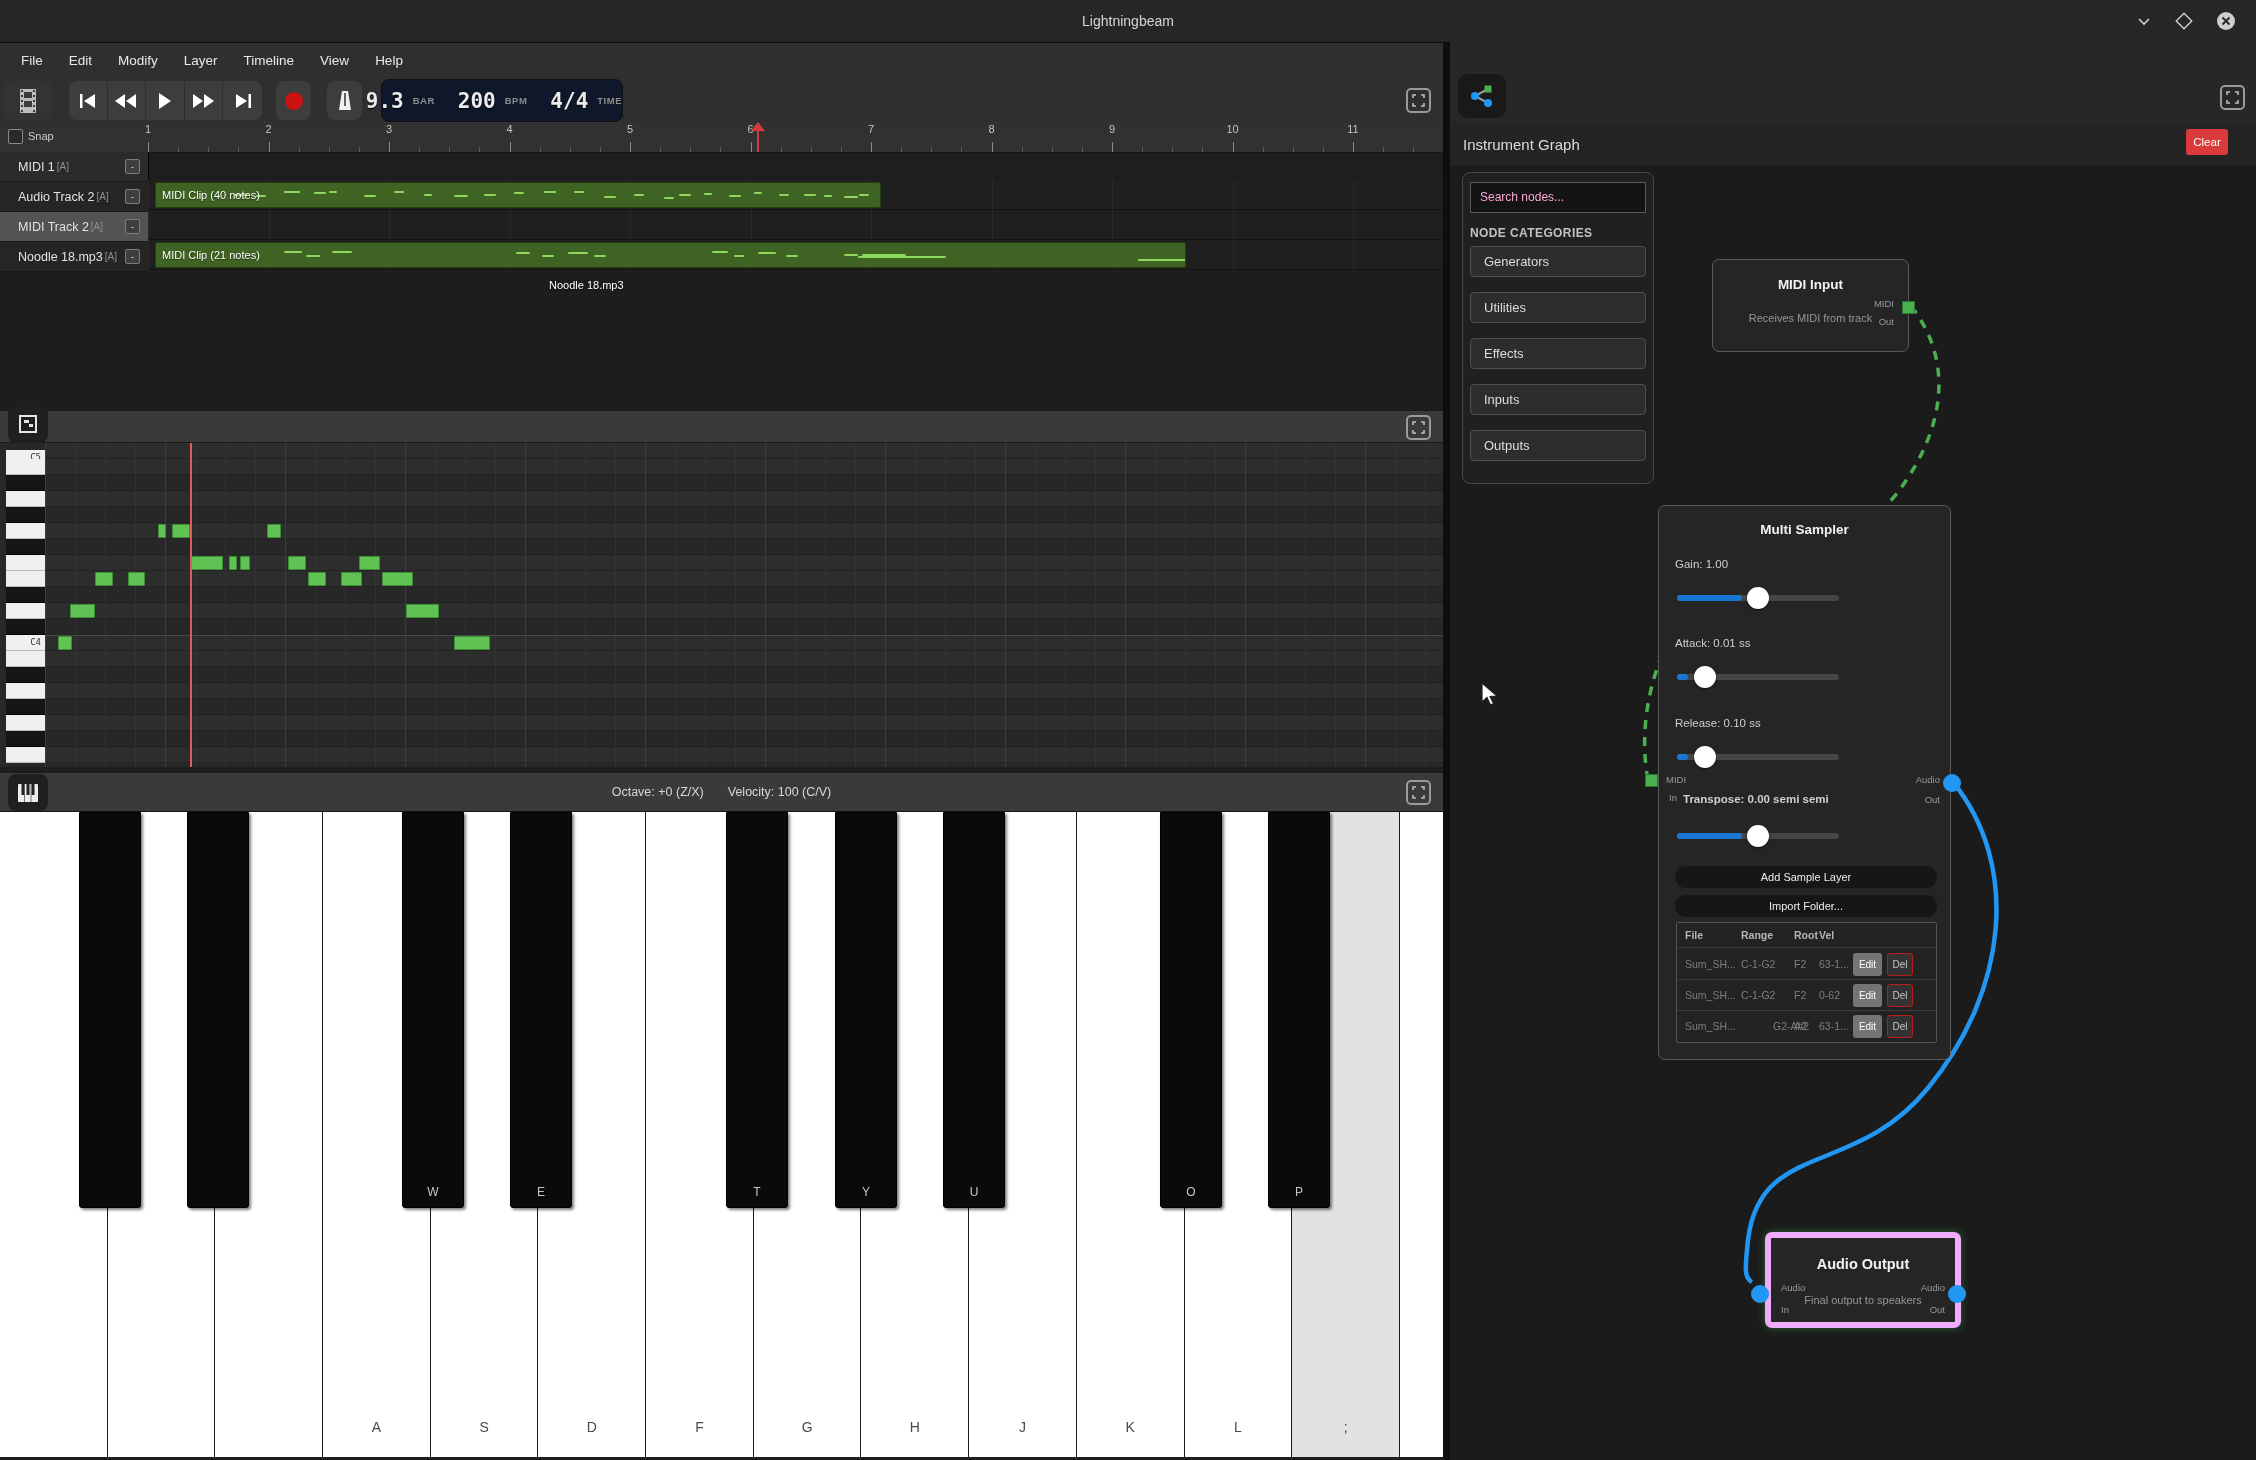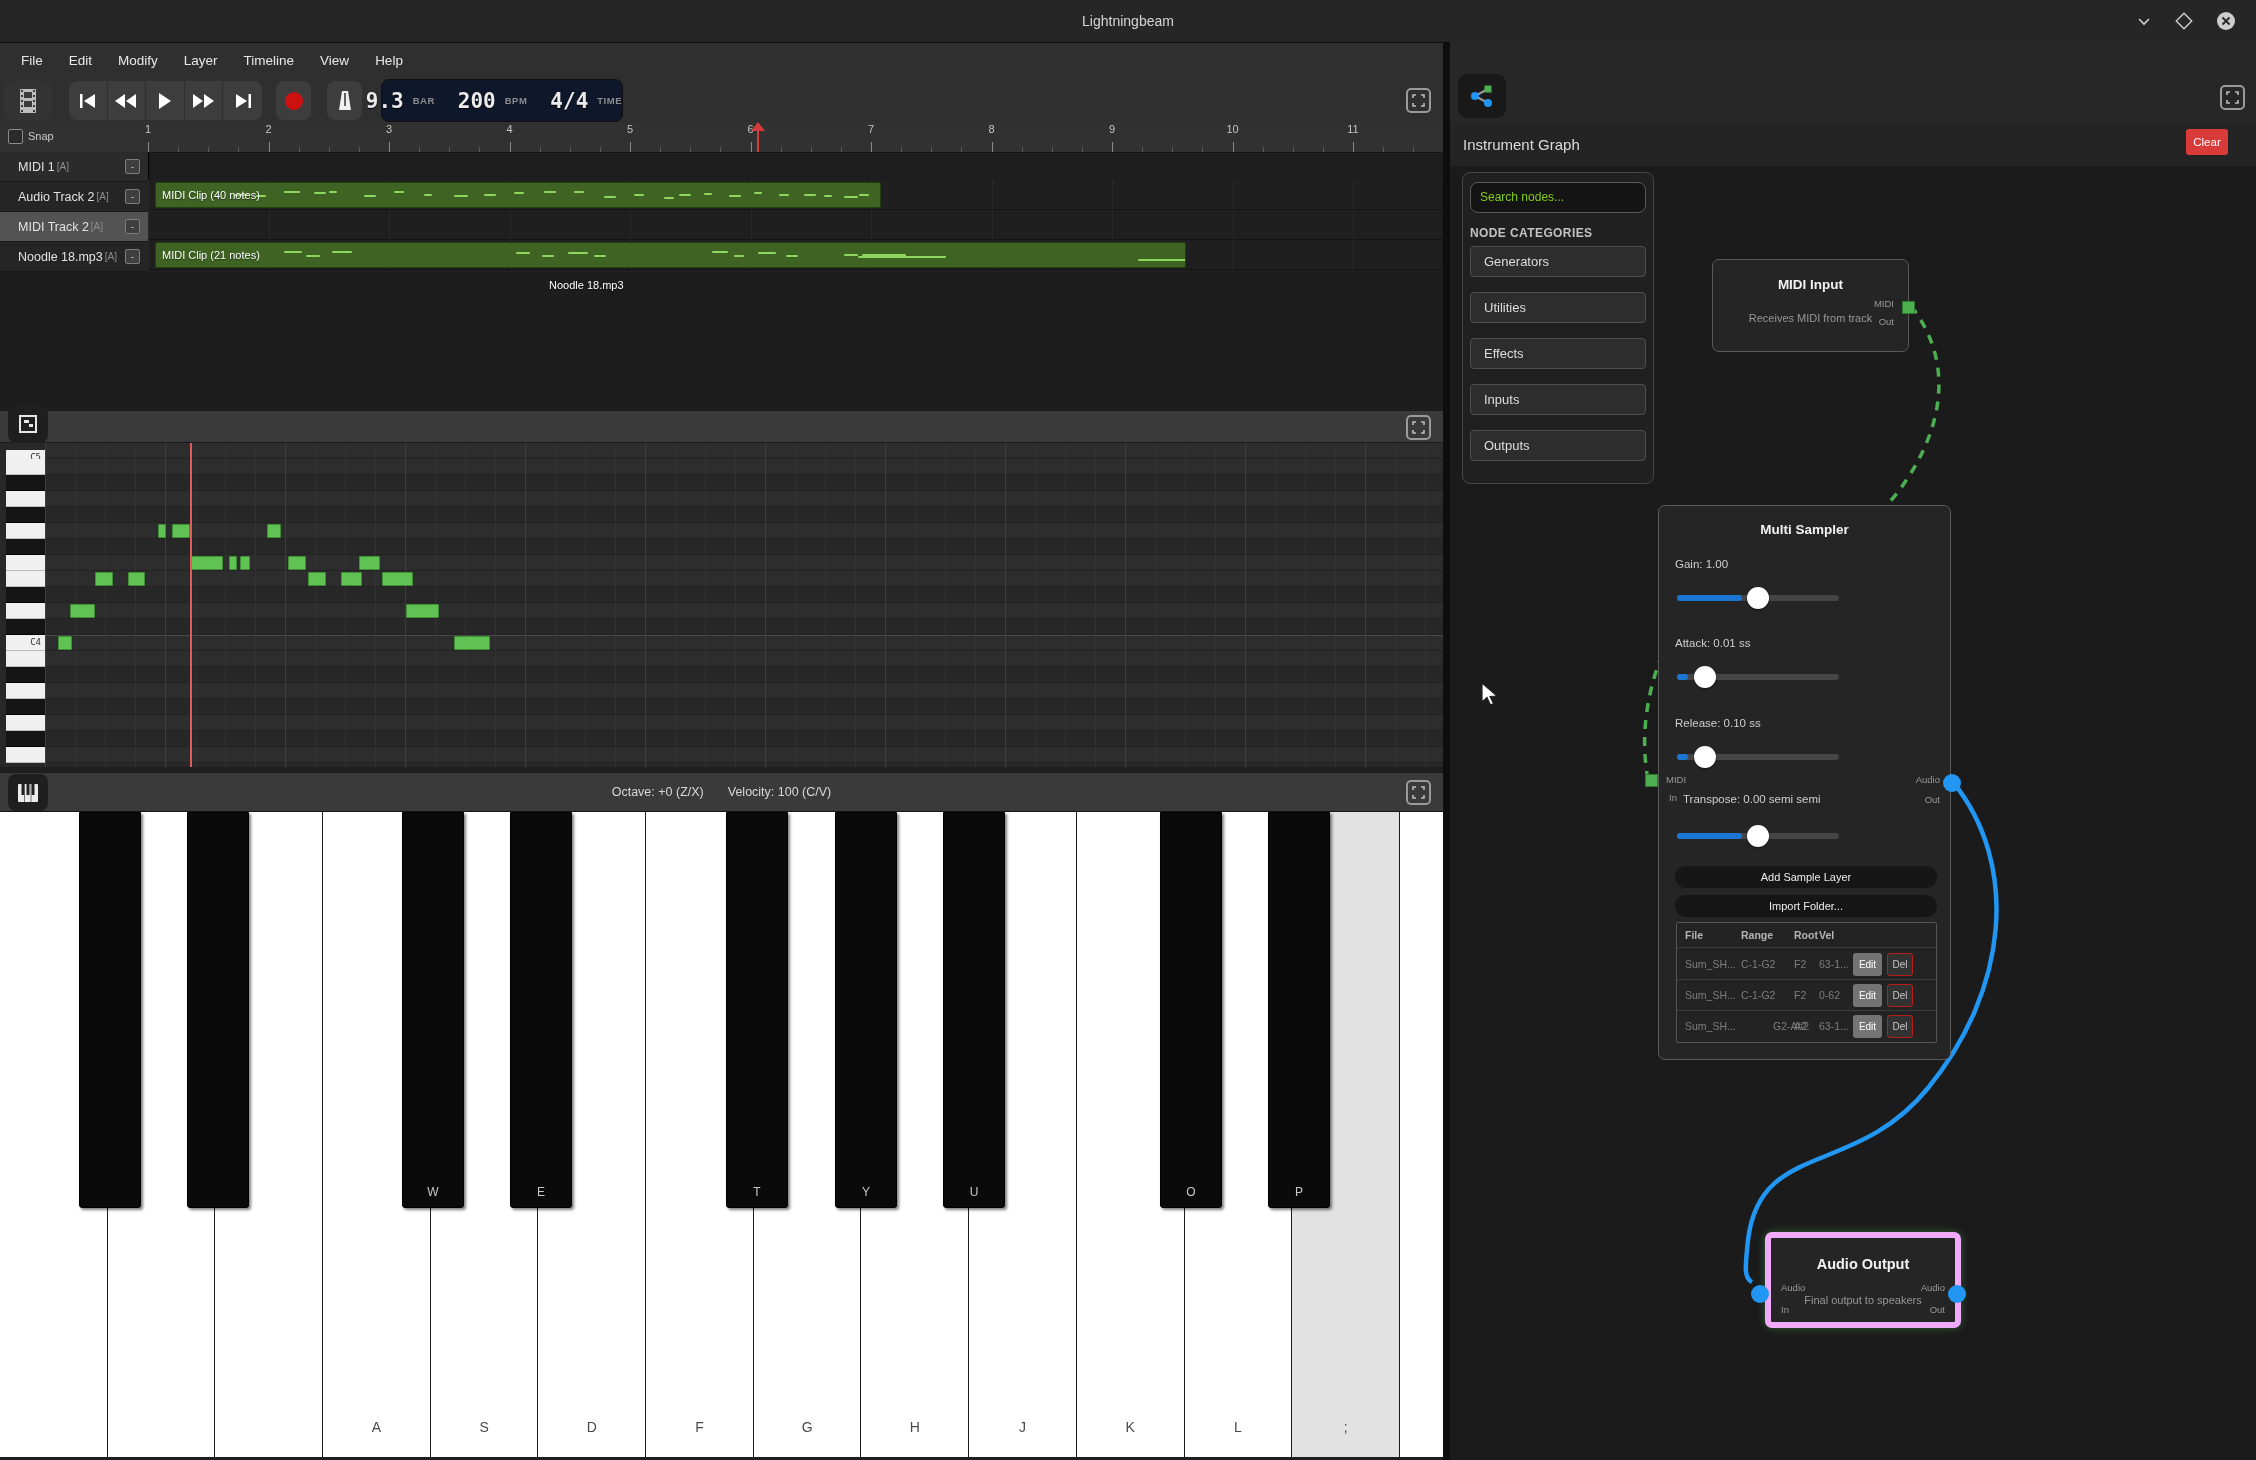--- a/index.html
+++ b/index.html
@@ -66,22 +66,22 @@
   .bkey{position:absolute;top:0;height:396px;background:#0a0a0a;border:1px solid #000;border-radius:0 0 3px 3px;box-shadow:2px 2px 3px rgba(0,0,0,.5);box-sizing:border-box;}
   .bkey .blabel{position:absolute;bottom:8px;width:100%;text-align:center;font-size:12px;color:#c8c8c8;}
   
   #divider{left:1443px;top:42px;width:7px;height:1418px;background:#0e0e0e;}
   #rp-topbar{left:1450px;top:42px;width:806px;height:80px;background:#272727;border-bottom:1px solid #111;}
   #rp-header{left:1450px;top:122px;width:806px;height:44px;background:#242424;border-bottom:1px solid #383838;display:flex;align-items:center;}
   #rp-title{margin-left:13px;font-size:15px;color:#dcdcdc;}
   #clear-btn{position:absolute;right:28px;top:7px;width:42px;height:26px;background:#d93b3b;border-radius:3px;color:#fff;font-size:11.5px;display:flex;align-items:center;justify-content:center;}
   #graphcanvas{left:1450px;top:166px;width:806px;height:1294px;background:#1b1b1b;}
   #sidebar-box{left:1462px;top:172px;width:192px;height:312px;border:1px solid #474747;border-radius:8px;background:#202020;box-sizing:border-box;}
-  #search-input{left:1470px;top:182px;width:176px;height:31px;background:#141414;border:1px solid #5a5a5a;border-radius:8px;box-sizing:border-box;
-     color:#84cc16;font-size:12px;line-height:29px;padding-left:9px;}
+  #search-input{left:1470px;top:182px;width:176px;height:31px;background:#141414;border:1px solid #5a5a5a;border-radius:0;box-sizing:border-box;
+     color:#f9a8d4;font-size:12px;line-height:29px;padding-left:9px;}
   #cat-title{left:1470px;top:226px;font-size:12px;font-weight:bold;color:#c2c2c2;letter-spacing:.4px;}
   .cat-btn{position:absolute;left:1470px;width:176px;height:31px;background:#2d2d2d;border:1px solid #4f4f4f;border-radius:4px;box-sizing:border-box;
      color:#dedede;font-size:13px;line-height:29px;padding-left:13px;}
   .node{position:absolute;background:#252525;border:1px solid #5a5a5a;border-radius:7px;box-sizing:border-box;}
   .node-title{position:absolute;width:100%;text-align:center;font-size:13.5px;font-weight:bold;color:#f2f2f2;}
   .node-desc{position:absolute;width:100%;text-align:center;font-size:11px;color:#979797;}
   .portlab{position:absolute;font-size:9.5px;color:#9a9a9a;}
   .port-sq{position:absolute;width:13px;height:13px;background:#4caf50;border:1px solid #2c7a2f;box-sizing:border-box;}
   .port-ci{position:absolute;width:18px;height:18px;background:#2196f3;border-radius:50%;}
   .param-label{position:absolute;font-size:11.5px;color:#cfcfcf;}
@@ -696,21 +696,21 @@
         <div class="knob" style="left: calc(17% - 11px);"></div>
       </div>
 
     <div class="portlab" style="left:7px;top:268px;">MIDI</div>
     <div class="portlab" style="left:10px;top:286px;">In</div>
     <div class="port-sq" style="left:-14px;top:268px;"></div>
     <div class="portlab" style="right:10px;top:268px;">Audio</div>
     <div class="portlab" style="right:10px;top:288px;">Out</div>
     <div class="port-ci" style="right:-11px;top:268px;"></div>
 
-    <div class="param-label" style="left:24px;top:287px;">Transpose: 0.00 semi semi</div>
+    <div class="param-label" style="left:24px;top:287px;font-weight:bold;">Transpose: 0.00 semi semi</div>
     <div class="slider" id="sl-transpose" style="left:18px;top:327px;width:162px;">
         <div class="fill" style="width: 40%;"></div>
         <div class="knob" style="left: calc(50% - 11px);"></div>
       </div>
   </div>
   <div class="nbtn" style="top:866px;">Add Sample Layer</div>
   <div class="nbtn" style="top:895px;">Import Folder...</div>
   <div class="abs" id="sam-table">
       <div class="th" style="left: 8px; top: 6px;">File</div>
       <div class="th" style="left: 64px; top: 6px;">Range</div>

